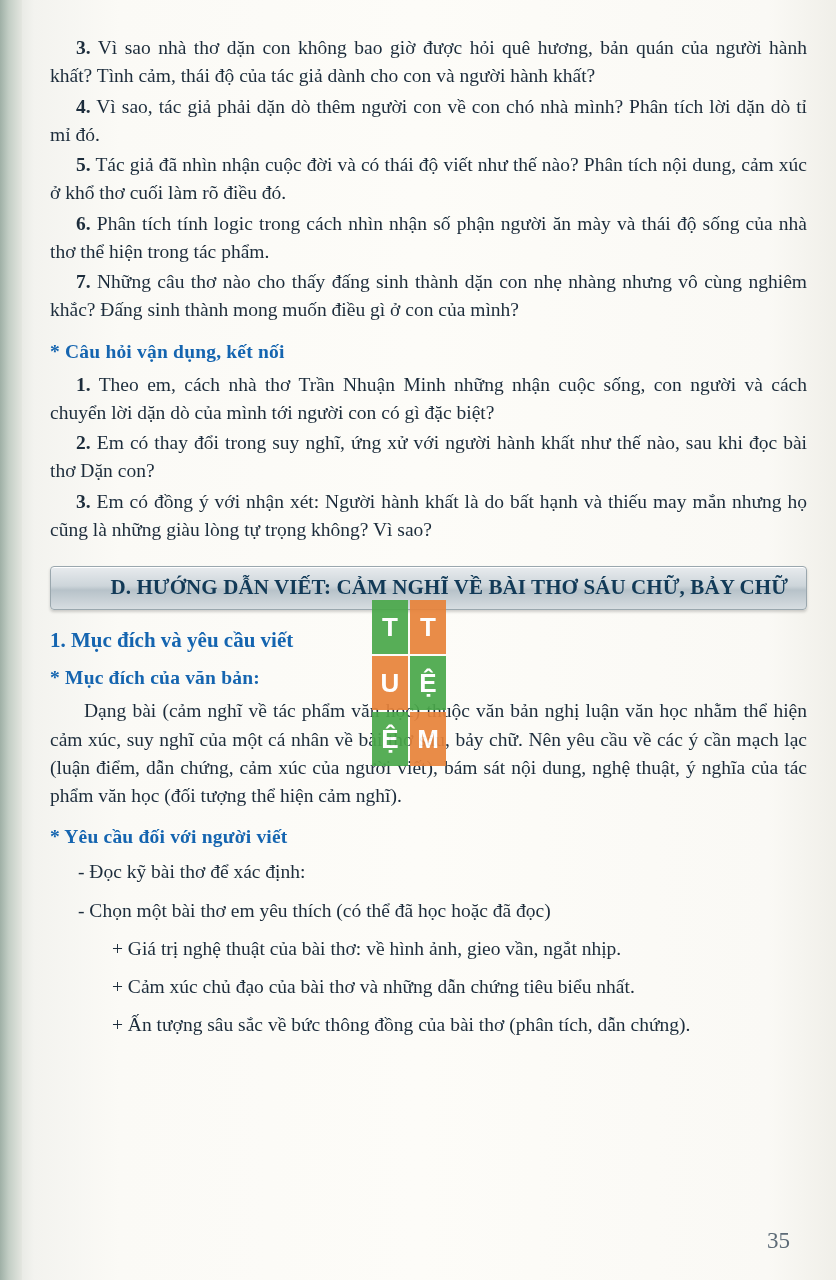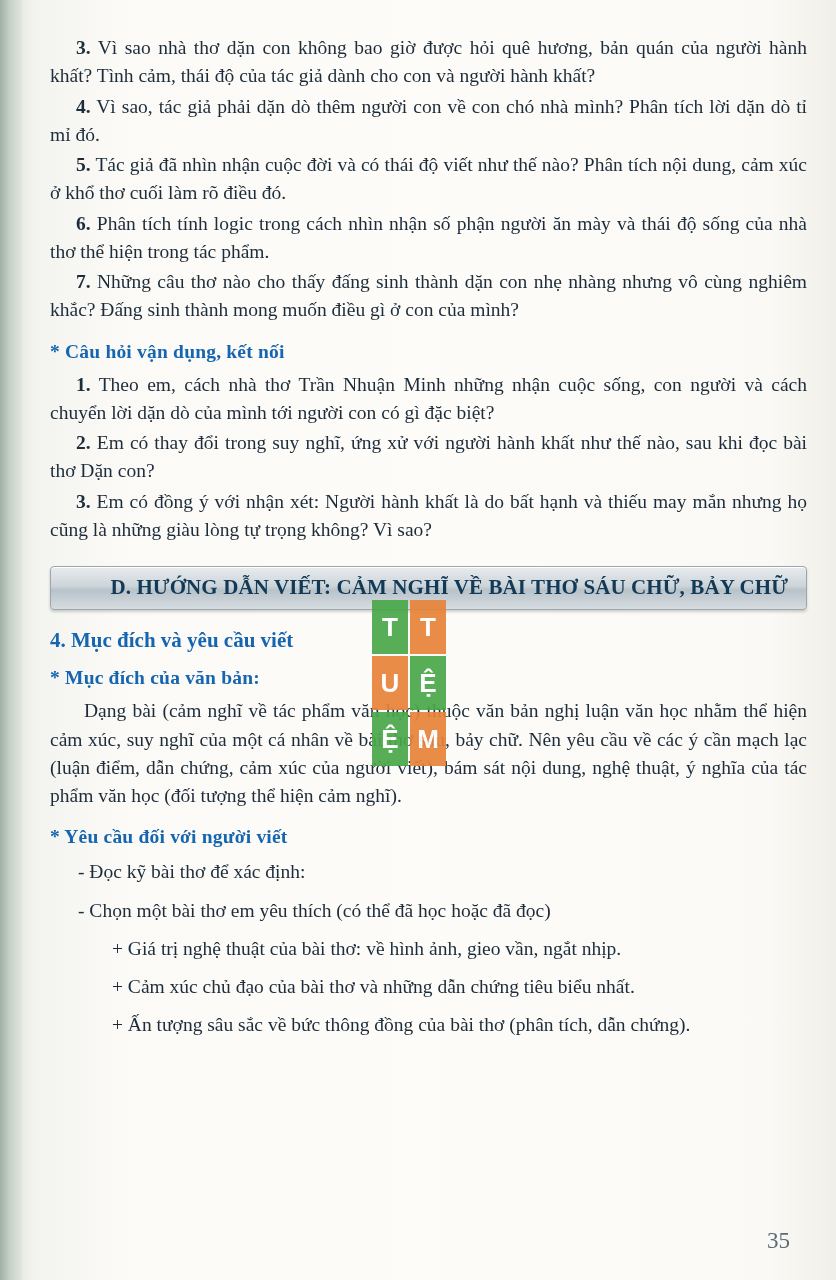--- a/index.html
+++ b/index.html
@@ -147,21 +147,21 @@
     <p class="q"><span class="num">2.</span> <span>Em có thay đổi trong suy nghĩ, ứng xử với người hành khất như thế nào, sau khi đọc bài thơ </span><span class="italic">Dặn con</span><span>?</span></p>
 
     <p class="q"><span class="num">3.</span> <span>Em có đồng ý với nhận xét: </span><span class="italic">Người hành khất là do bất hạnh và thiếu may mắn nhưng họ cũng là những giàu lòng tự trọng</span><span> không? Vì sao?</span></p>
 
     <div class="banner-wrap">
       <div class="banner">
         <span class="banner-text">D. HƯỚNG DẪN VIẾT: CẢM NGHĨ VỀ BÀI THƠ  SÁU CHỮ, BẢY CHỮ</span>
       </div>
     </div>
 
-    <div class="heading-blue">4. Mục đích và yêu cầu  viết</div>
+    <div class="heading-blue">1. Mục đích và yêu cầu  viết</div>
 
     <div class="sec-head tight">* Mục đích của văn bản:</div>
 
     <div class="body-block">
       <p class="indent-1">Dạng bài (cảm nghĩ về tác phẩm văn học) thuộc văn bản nghị luận văn học nhằm thể hiện cảm xúc, suy nghĩ của một cá nhân về bài thơ sáu, bảy chữ. Nên yêu cầu về các ý cần mạch lạc (luận điểm, dẫn chứng, cảm xúc của người viết), bám sát nội dung, nghệ thuật, ý nghĩa của tác phẩm văn học (đối tượng thể hiện cảm nghĩ).</p>
     </div>
 
     <div class="sec-head">* Yêu cầu đối với người viết</div>
 
     <p class="bullet">- Đọc kỹ bài thơ để xác định:</p>

